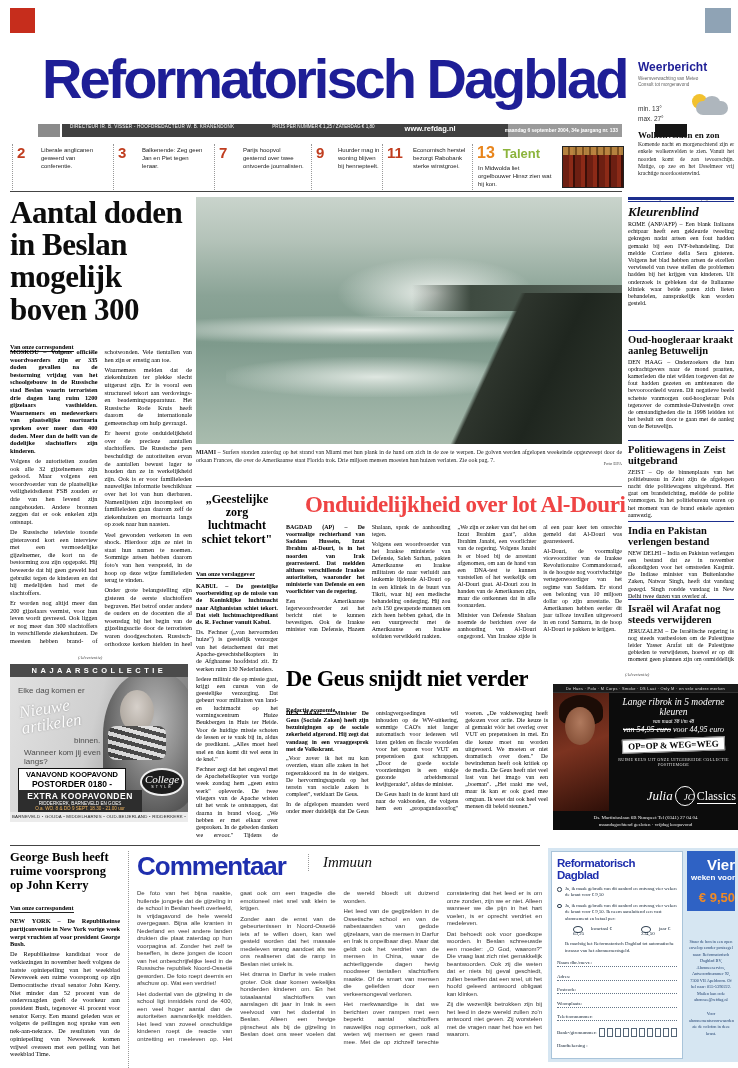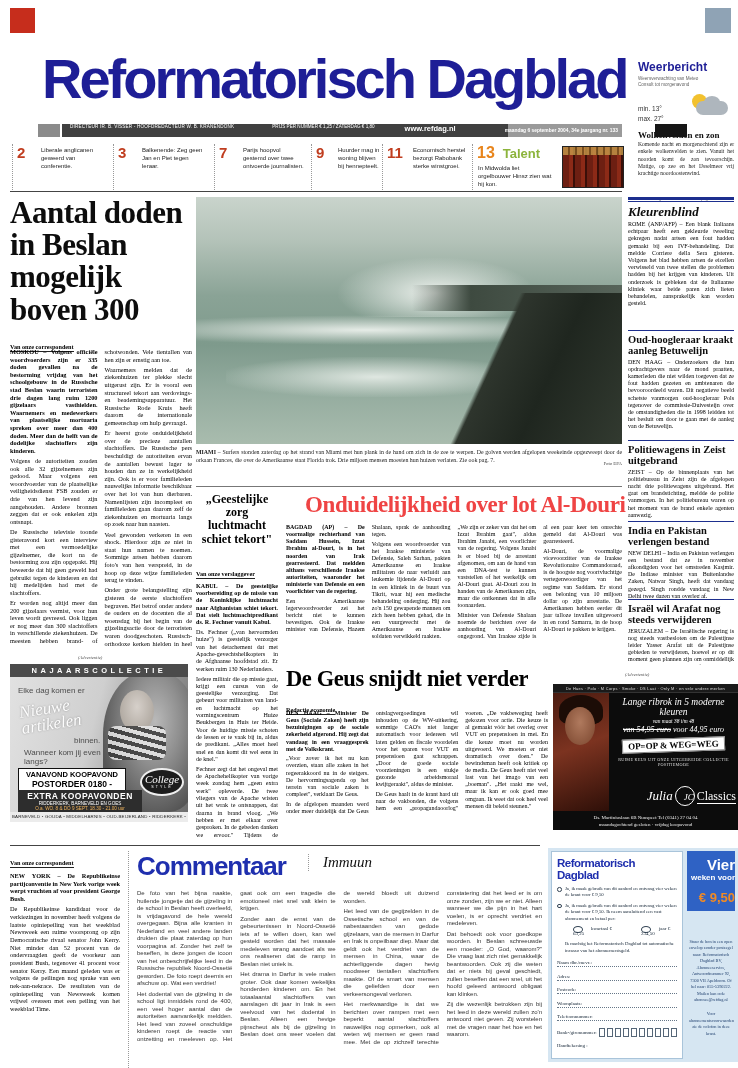--- a/index.html
+++ b/index.html
@@ -377,20 +377,21 @@
     </div>
     <div class="oh-addr">
       <div>Ds. Martiniuslaan 6B Nunspeet Tel (0341) 27 04 04</div>
       <div>maandagochtend gesloten · vrijdag koopavond</div>
     </div>
   </div>
 
   <div class="abs rule-bot"></div>
 
   <div class="abs bush">
+    <div class="bush-hl">George Bush heeft ruime voorsprong op John Kerry</div>
     <span class="byline">Van onze correspondent</span>
     <div class="bush-body body-cols">
       <p class="lede">NEW YORK – De Republikeinse partijconventie in New York vorige week werpt vruchten af voor president George Bush.</p>
     <p>De Republikeinse kandidaat voor de verkiezingen in november heeft volgens de laatste opiniepeiling van het weekblad Newsweek een ruime voorsprong op zijn Democratische rivaal senator John Kerry. Niet minder dan 52 procent van de ondervraagden geeft de voorkeur aan president Bush, tegenover 41 procent voor senator Kerry. Een maand geleden was er volgens de peilingen nog sprake van een nek-aan-nekrace. De resultaten van de opiniepeiling van Newsweek komen vrijwel overeen met een peiling van het weekblad Time.</p>
       </div>
   </div>
 
   <div class="abs comm">
     <span class="comm-title">Commentaar</span>
     <span class="comm-topic">Immuun</span>

